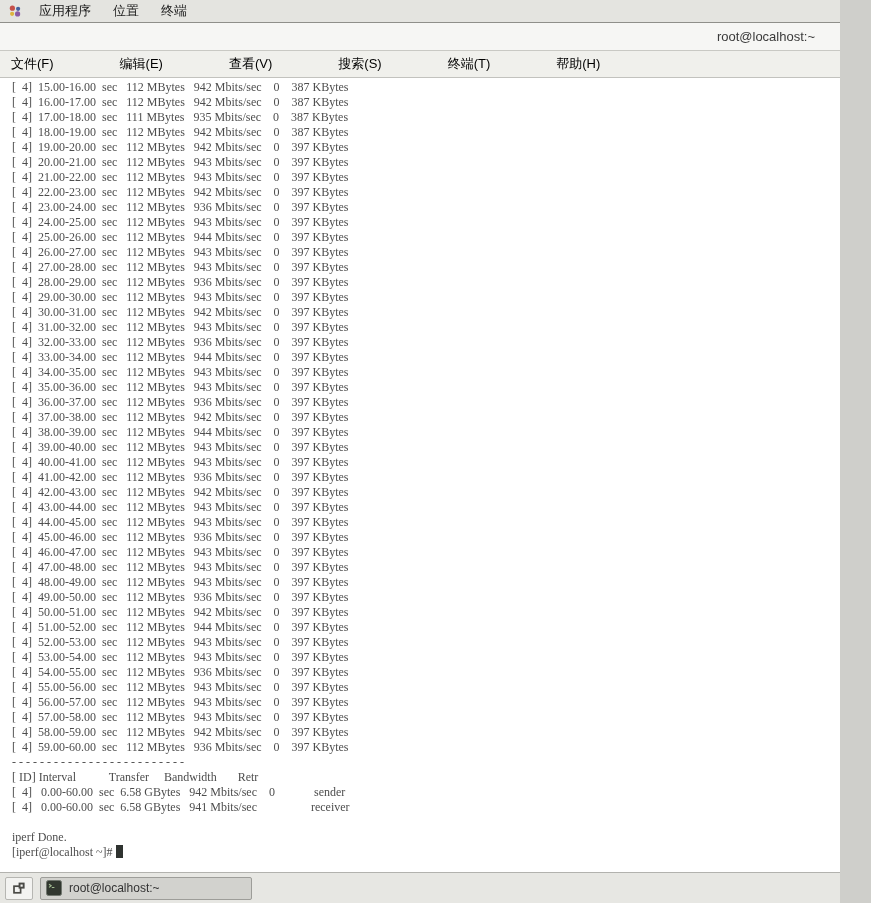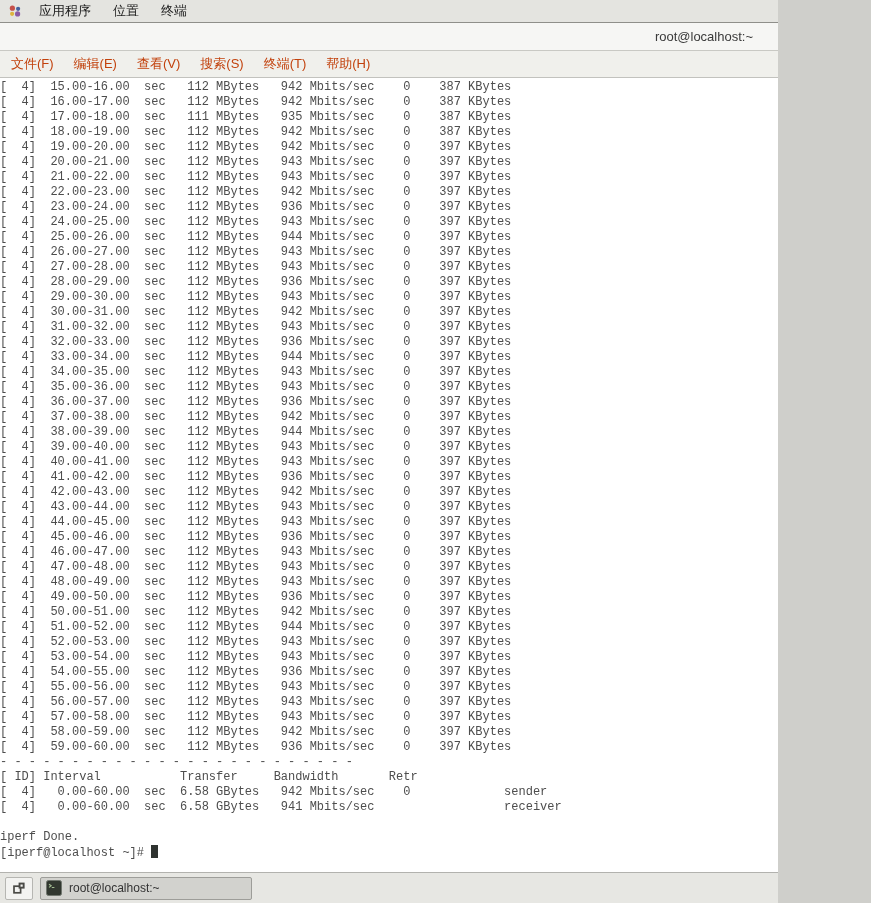--- a/index.html
+++ b/index.html
@@ -1,17 +1,17 @@
 <!DOCTYPE html>
 <html><head>
 <meta charset="utf-8">
 <style>
   html,body{margin:0;padding:0;background:#cfcfcb;}
   .screen{
-    width:778px;height:903px;overflow:hidden;position:relative;
+    width:840px;height:903px;overflow:hidden;position:relative;
     display:flex;flex-direction:column;
     font-family:"Liberation Sans",sans-serif;
     background:#ffffff;
   }
   
   .top-panel{
     height:22px;flex:0 0 22px;background:#e4e4e0;
     border-bottom:1px solid #8f8f8a;
     display:flex;align-items:center;
     font-size:13px;color:#1c1c1c;
@@ -23,29 +23,29 @@
     height:27px;flex:0 0 27px;background:#f6f6f4;
     border-bottom:1px solid #c9c9c4;
     display:flex;align-items:center;justify-content:flex-end;
     padding-right:25px;font-size:13px;color:#3a3a3a;
   }
   
   .menu-bar{
     height:26px;flex:0 0 26px;background:#f0f0ec;
     border-bottom:1px solid #c2c2be;
     display:flex;align-items:center;
-    font-size:13px;color:#c2410c;padding-left:1px;
+    font-size:13px;color:#000000;padding-left:1px;gap:46px;
   }
   .menu-item{padding:0 10px;line-height:26px;cursor:default;}
   
   .terminal{
     flex:1 1 auto;background:#ffffff;overflow:hidden;
-    font-family:Liberation Mono, monospace;
+    font-family:Liberation Serif, serif;
     font-size:12px;line-height:15px;color:#4d4d4d;
-    padding:2px 0 0 0;
+    padding:2px 0 0 12px;
   }
   .terminal pre{margin:0;font:inherit;white-space:pre;}
   .prompt-line{white-space:pre;}
   .cursor{
     display:inline-block;width:7px;height:13px;background:#2f3330;
     vertical-align:-2px;
   }
   
   .taskbar{
     height:30px;flex:0 0 30px;background:#e7e7e3;

